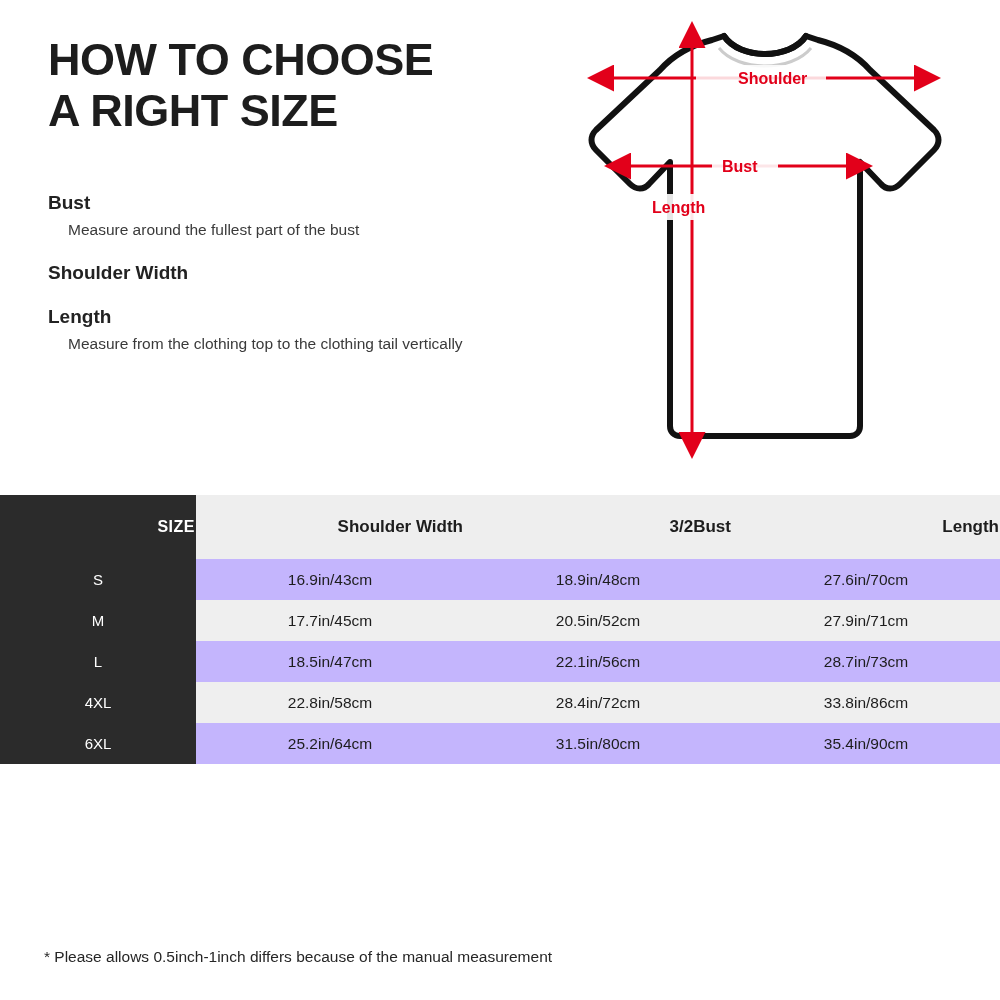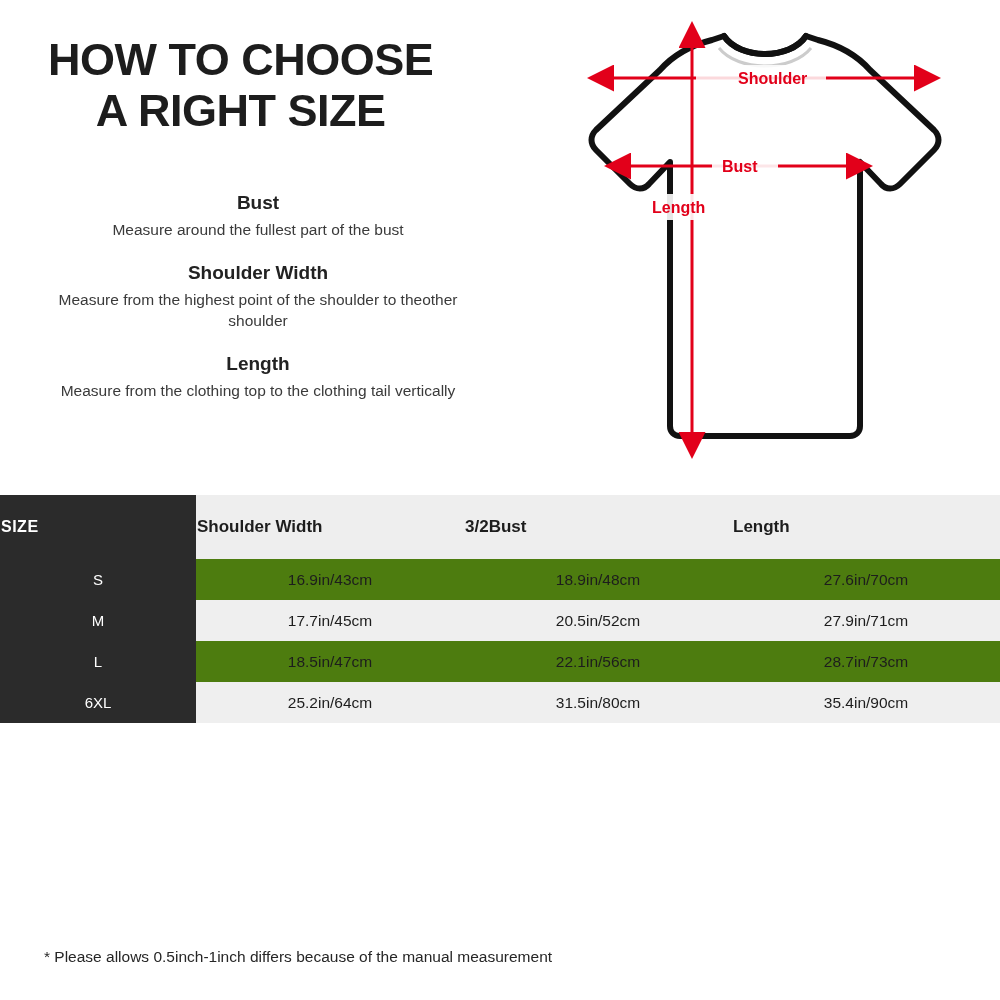--- a/index.html
+++ b/index.html
@@ -18,21 +18,20 @@
     position: relative;
     width: 1000px;
     height: 1000px;
   }
 
   
   .top {
     position: relative;
     height: 495px;
     background: #ffffff;
-    text-align: center;
   }
   .headline {
     position: absolute;
     left: 48px;
     top: 34px;
     font-size: 45px;
     font-weight: bold;
     line-height: 1.14;
     letter-spacing: -0.5px;
     color: #1d1d1d;
@@ -49,20 +48,21 @@
     font-weight: bold;
     color: #222222;
     margin-top: 22px;
     margin-bottom: 6px;
   }
   .def-term.first { margin-top: 0; }
   .def-desc {
     font-size: 15.5px;
     color: #3a3a3a;
     line-height: 1.32;
+    margin-left: 20px;
   }
 
   
   .diagram {
     position: absolute;
     left: 500px;
     top: 8px;
     width: 480px;
     height: 460px;
   }
@@ -82,21 +82,21 @@
   }
   table.size-table col.c0 { width: 196px; }
   table.size-table col.c1 { width: 268px; }
   table.size-table col.c2 { width: 268px; }
   table.size-table col.c3 { width: 268px; }
 
   table.size-table thead th {
     height: 62px;
     font-size: 17px;
     font-weight: bold;
-    text-align: left;
+    text-align: right;
     vertical-align: middle;
   }
   table.size-table thead th.hdr-size {
     background: #2b2b2b;
     color: #ffffff;
     font-size: 16px;
     letter-spacing: 0.5px;
   }
   table.size-table thead th.hdr-col {
     background: #eeeeee;
@@ -107,21 +107,21 @@
     font-size: 15.5px;
     text-align: center;
     vertical-align: middle;
   }
   table.size-table tbody td.cell-size {
     background: #2b2b2b;
     color: #ffffff;
     font-size: 15px;
   }
   table.size-table tbody td.cell-val {
-    background: #4d7c0f;
+    background: #c4b5fd;
     color: #1d1d1d;
   }
   table.size-table tbody tr:nth-child(even) td.cell-val {
     background: #efefef;
   }
 
   .footnote {
     position: absolute;
     left: 44px;
     top: 948px;
@@ -138,21 +138,20 @@
 
     <div class="headline">HOW TO CHOOSE
 A RIGHT SIZE</div>
 
     <div class="defs">
 
       <div class="def-term first">Bust</div>
       <div class="def-desc">Measure around the fullest part of the bust</div>
 
       <div class="def-term">Shoulder Width</div>
-      <div class="def-desc">Measure from the highest point of the shoulder to theother shoulder</div>
 
       <div class="def-term">Length</div>
       <div class="def-desc">Measure from the clothing top to the clothing tail vertically</div>
 
     </div>
 
     <div class="diagram">
       <svg width="480" height="460" viewBox="0 0 480 460" xmlns="http://www.w3.org/2000/svg">
         <defs>
           <marker id="arrowStart" markerWidth="9" markerHeight="9" refX="7" refY="4.5" orient="auto">
@@ -234,20 +233,26 @@
           <td class="cell-val">20.5in/52cm</td>
           <td class="cell-val">27.9in/71cm</td>
         </tr>
         <tr>
           <td class="cell-size">L</td>
           <td class="cell-val">18.5in/47cm</td>
           <td class="cell-val">22.1in/56cm</td>
           <td class="cell-val">28.7in/73cm</td>
         </tr>
         <tr>
+          <td class="cell-size">4XL</td>
+          <td class="cell-val">22.8in/58cm</td>
+          <td class="cell-val">28.4in/72cm</td>
+          <td class="cell-val">33.8in/86cm</td>
+        </tr>
+        <tr>
           <td class="cell-size">6XL</td>
           <td class="cell-val">25.2in/64cm</td>
           <td class="cell-val">31.5in/80cm</td>
           <td class="cell-val">35.4in/90cm</td>
         </tr>
       </tbody>
     </table>
   </div>
 
   <div class="footnote">* Please allows 0.5inch-1inch differs because of the  manual measurement</div>

